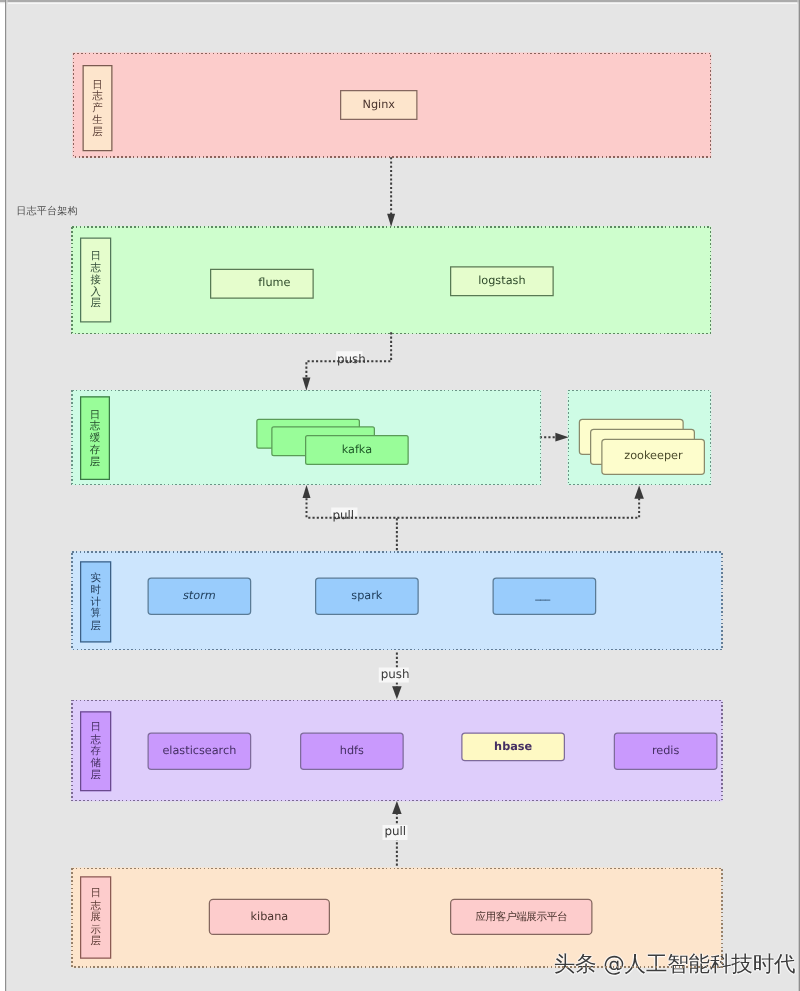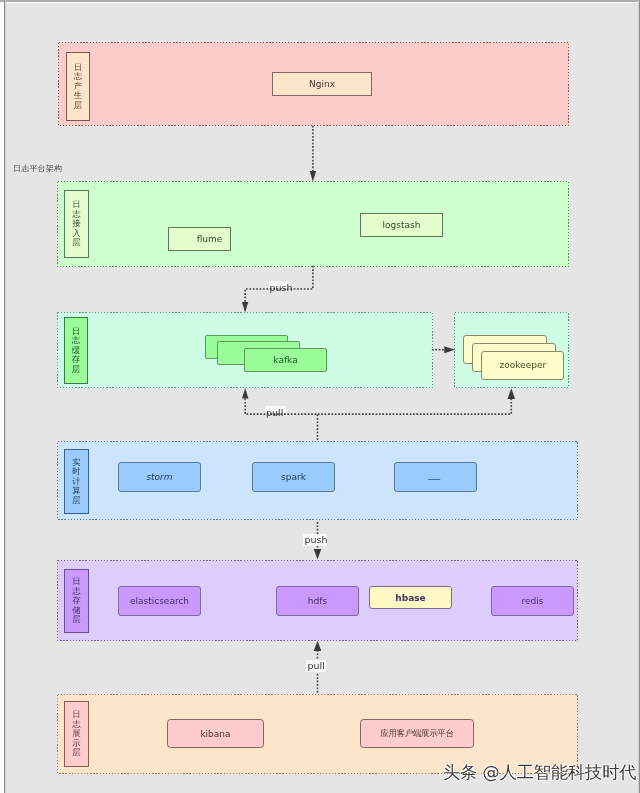--- a/index.html
+++ b/index.html
@@ -63,36 +63,36 @@
   </div>
   <div class="vlabel" style="left:60px;top:49px;width:24px;height:69px;background:#fde5cc;border:1px solid #7a5a50;">
     <span style="color:#5c4038;">
         <i>日</i>
         <i>志</i>
         <i>产</i>
         <i>生</i>
         <i>层</i>
       </span>
   </div>
-  <div class="node" style="left:266px;top:69px;width:100px;height:24px;background:#fde5cc;border:1px solid #85675f;color:#4a342e;">
+  <div class="node" style="left:266px;top:69px;width:62px;height:24px;background:#fde5cc;border:1px solid #85675f;color:#4a342e;">
     <span>Nginx</span>
   </div>
 
   <div class="layer L2" style="left:51px;top:178px;width:512px;height:86px;background:#cefecd;border:0;">
   </div>
   <div class="vlabel" style="left:58px;top:187px;width:25px;height:68px;background:#e5fdcc;border:1px solid #51785a;">
     <span style="color:#2f4a35;">
         <i>日</i>
         <i>志</i>
         <i>接</i>
         <i>入</i>
         <i>层</i>
       </span>
   </div>
-  <div class="node" style="left:162px;top:224px;width:63px;height:24px;background:#e5fdcc;border:1px solid #587a54;color:#2f4a2b;padding-left:20px;">
+  <div class="node" style="left:162px;top:212px;width:83px;height:24px;background:#e5fdcc;border:1px solid #587a54;color:#2f4a2b;padding-left:20px;">
     <span>flume</span>
   </div>
   <div class="node" style="left:354px;top:210px;width:83px;height:24px;background:#e5fdcc;border:1px solid #587a54;color:#2f4a2b;">
     <span>logstash</span>
   </div>
 
   <div class="layer L3a" style="left:51px;top:309px;width:376px;height:76px;background:#cefce5;border:0;">
   </div>
   <div class="layer L3b" style="left:448px;top:309px;width:115px;height:76px;background:#cefce5;border:0;">
   </div>
@@ -144,21 +144,21 @@
         <i>日</i>
         <i>志</i>
         <i>存</i>
         <i>储</i>
         <i>层</i>
       </span>
   </div>
   <div class="node" style="left:112px;top:583px;width:83px;height:30px;background:#c999fd;border:1px solid #7e6b9b;border-radius:3px;color:#452f63;">
     <span>elasticsearch</span>
   </div>
-  <div class="node" style="left:234px;top:583px;width:83px;height:30px;background:#c999fd;border:1px solid #7e6b9b;border-radius:3px;color:#452f63;margin-left:36px;">
+  <div class="node" style="left:234px;top:583px;width:83px;height:30px;background:#c999fd;border:1px solid #7e6b9b;border-radius:3px;color:#452f63;">
     <span>hdfs</span>
   </div>
   <div class="node" style="left:363px;top:583px;width:83px;height:23px;background:#fef9c3;border:1px solid #7e6b9b;border-radius:3px;color:#452f63;font-weight:bold;">
     <span>hbase</span>
   </div>
   <div class="node" style="left:485px;top:583px;width:83px;height:30px;background:#c999fd;border:1px solid #7e6b9b;border-radius:3px;color:#452f63;">
     <span>redis</span>
   </div>
 
   <div class="layer L6" style="left:51px;top:691px;width:520px;height:80px;background:#fde5cc;border:0;">

